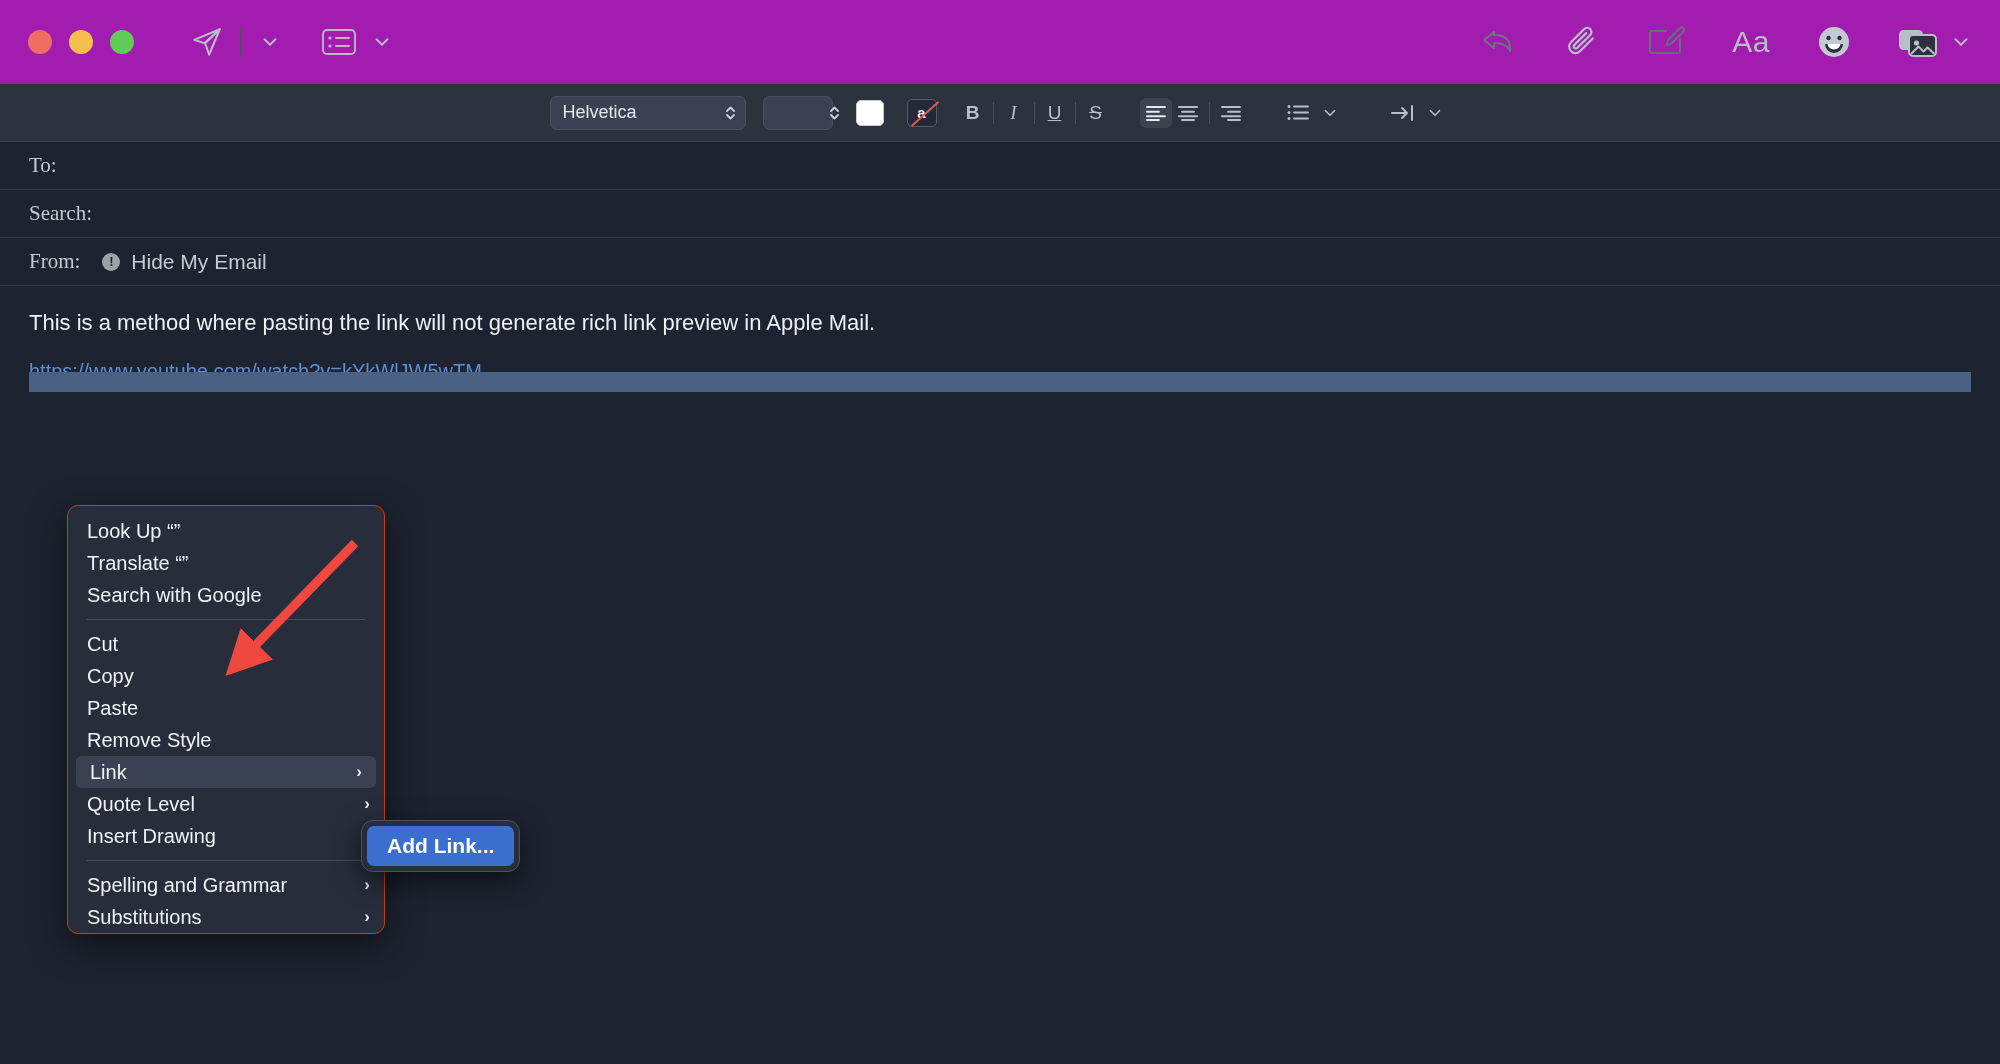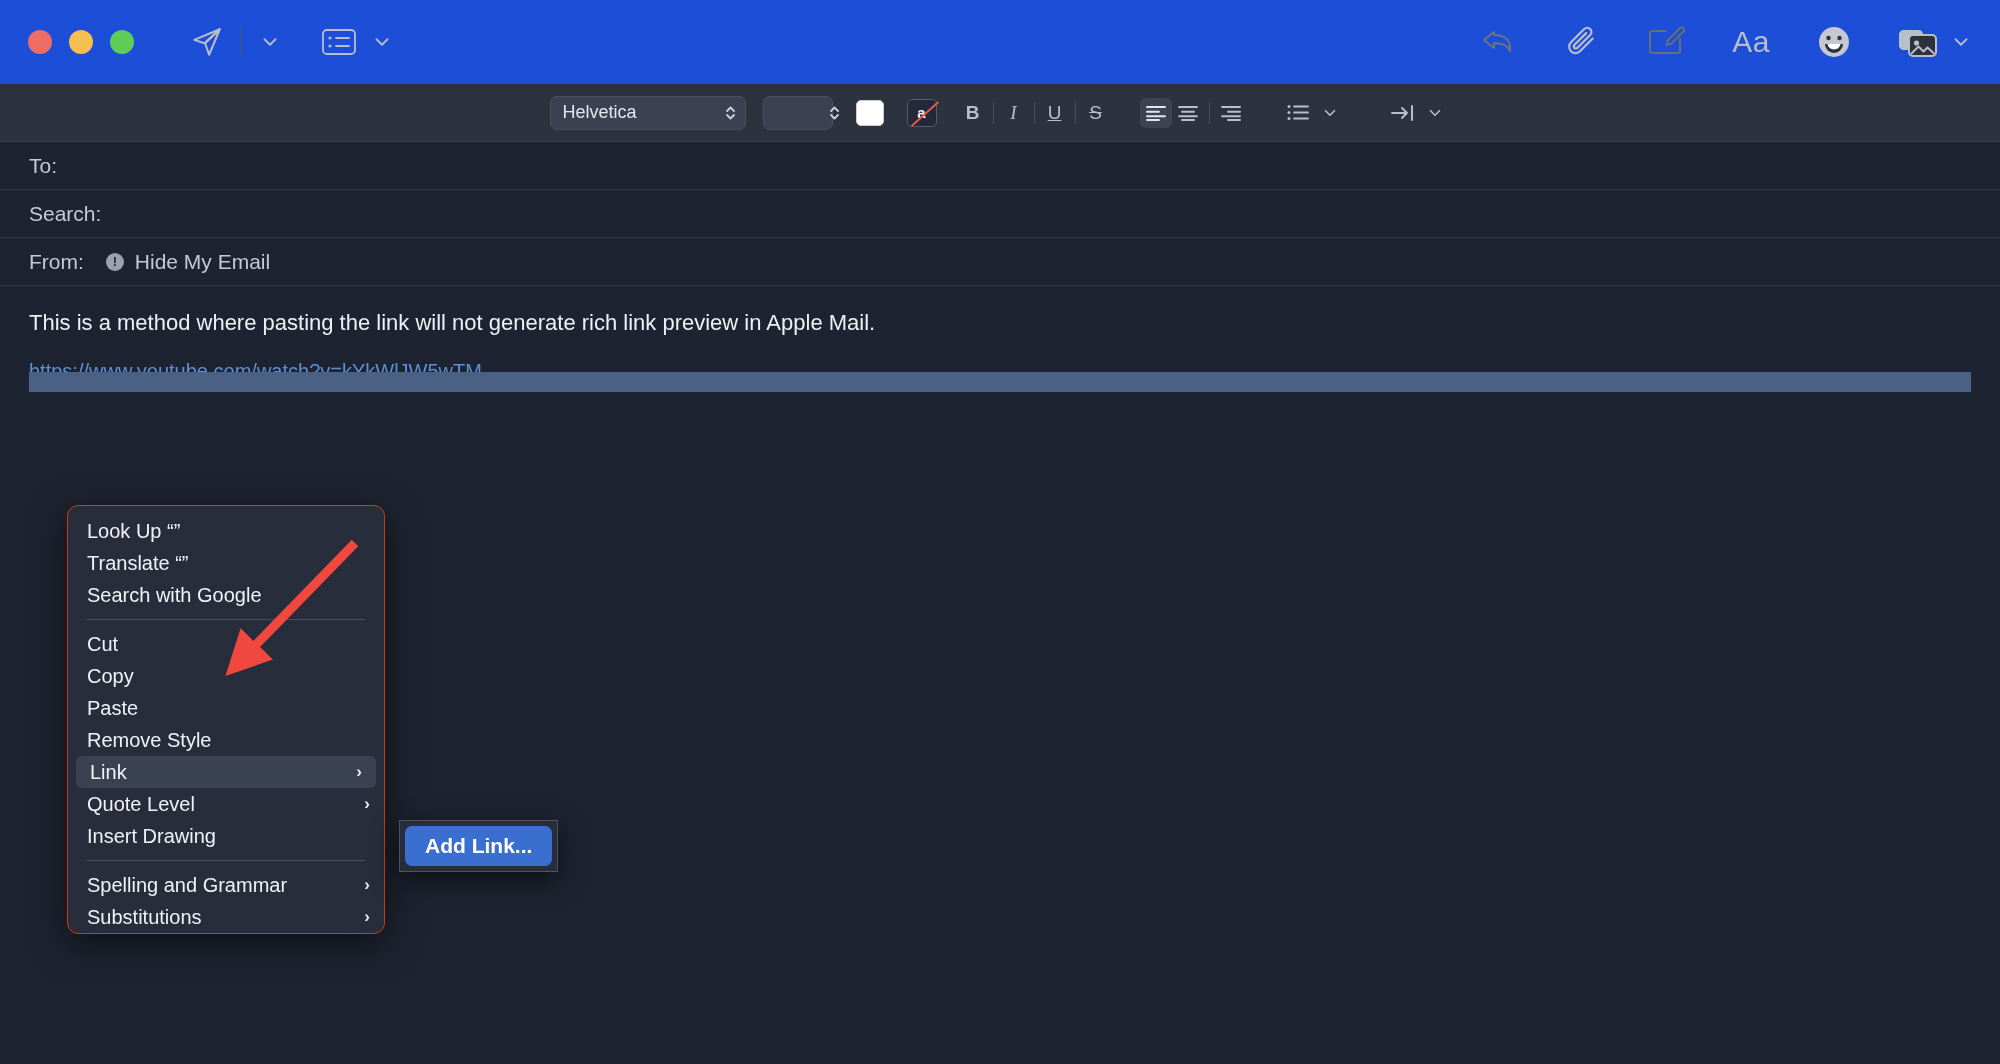--- a/index.html
+++ b/index.html
@@ -12,21 +12,21 @@
   #app {
     position: relative;
     width: 2000px; height: 1064px;
     background: #1d2330;
   }
 
   
   .titlebar {
     position: relative;
     height: 84px;
-    background: #1d4ed8;
+    background: #a21caf;
     display: flex;
     align-items: center;
     padding: 0 22px 0 28px;
     text-align: center;
   }
   .traffic {
     display: flex;
     align-items: center;
     gap: 17px;
     margin-right: 50px;
@@ -135,21 +135,21 @@
   .fields { background: #1d2330; }
   .field-row {
     height: 48px;
     display: flex;
     align-items: center;
     padding-left: 29px;
     border-bottom: 1px solid #333a48;
     color: #c6cad2;
     font-size: 21px;
   }
-  .field-label { color: #c6cad2; }
+  .field-label { color: #c6cad2; font-family: Liberation Serif, serif; }
   .from-row { border-bottom: 1px solid #333a48; }
   .warn-icon {
     display: inline-flex;
     align-items: center; justify-content: center;
     width: 18px; height: 18px;
     border-radius: 50%;
     background: #9ca1ab;
     color: #1d2330;
     font-size: 13px; font-weight: 700;
     margin: 0 11px 0 22px;
@@ -214,24 +214,24 @@
   .ctx-sep {
     height: 1px;
     background: #474d5b;
     margin: 8px 19px;
   }
   .ctx-group { padding: 0; }
 
   
   .submenu {
     position: absolute;
-    left: 399px; top: 820px;
+    left: 361px; top: 820px;
     background: #272d3b;
     border: 1px solid #4c5260;
-    border-radius: 0;
+    border-radius: 12px;
     padding: 5px;
     box-shadow: 0 8px 26px rgba(0,0,0,0.6);
   }
   .submenu-item {
     background: #3a6fd0;
     border-radius: 7px;
     color: #ffffff;
     font-size: 21px;
     font-weight: 700;
     padding: 8px 20px;

